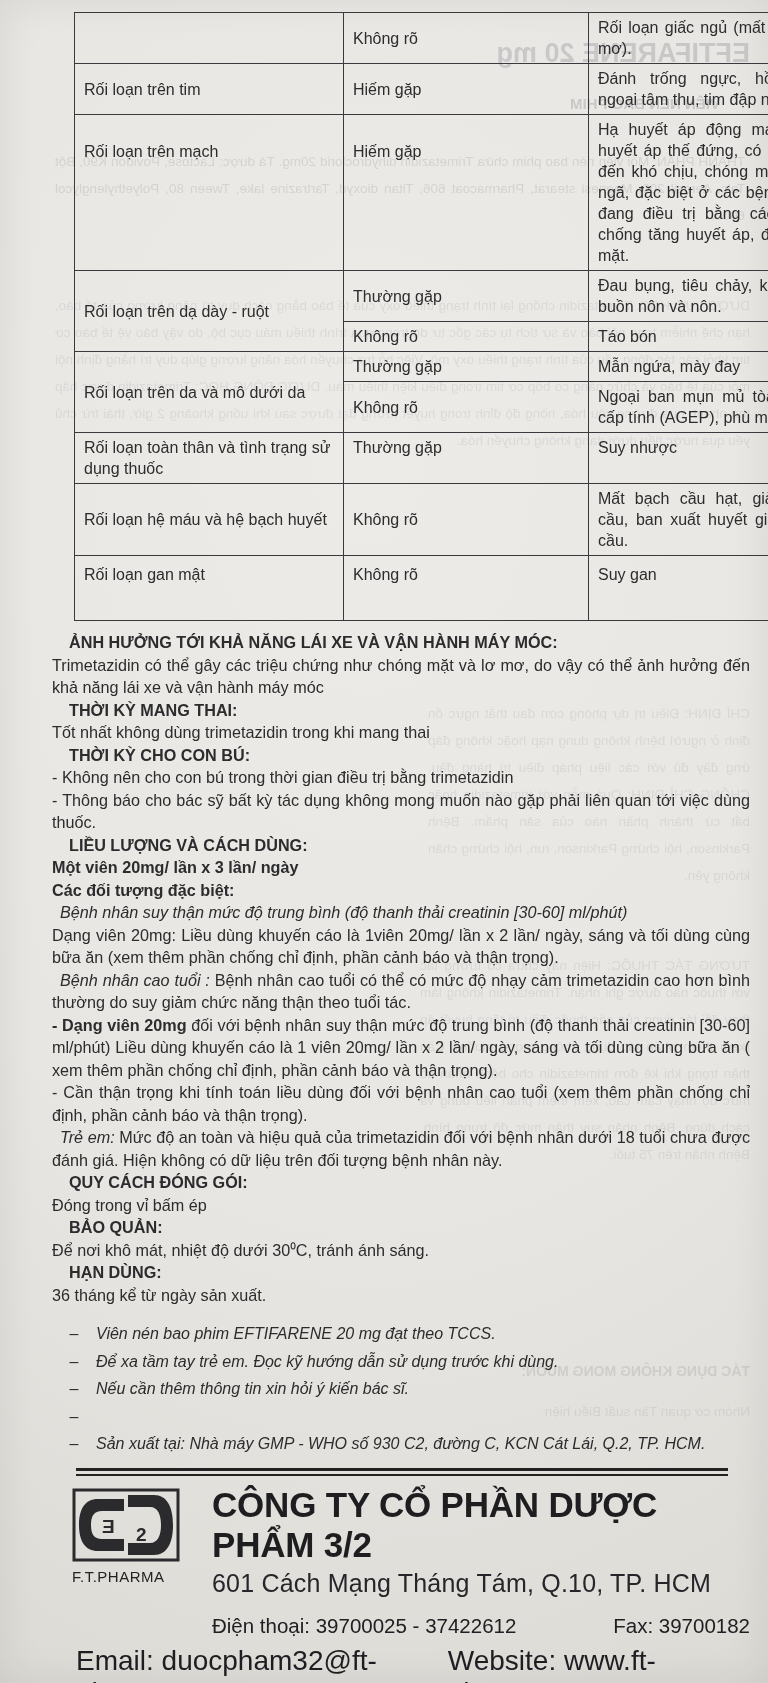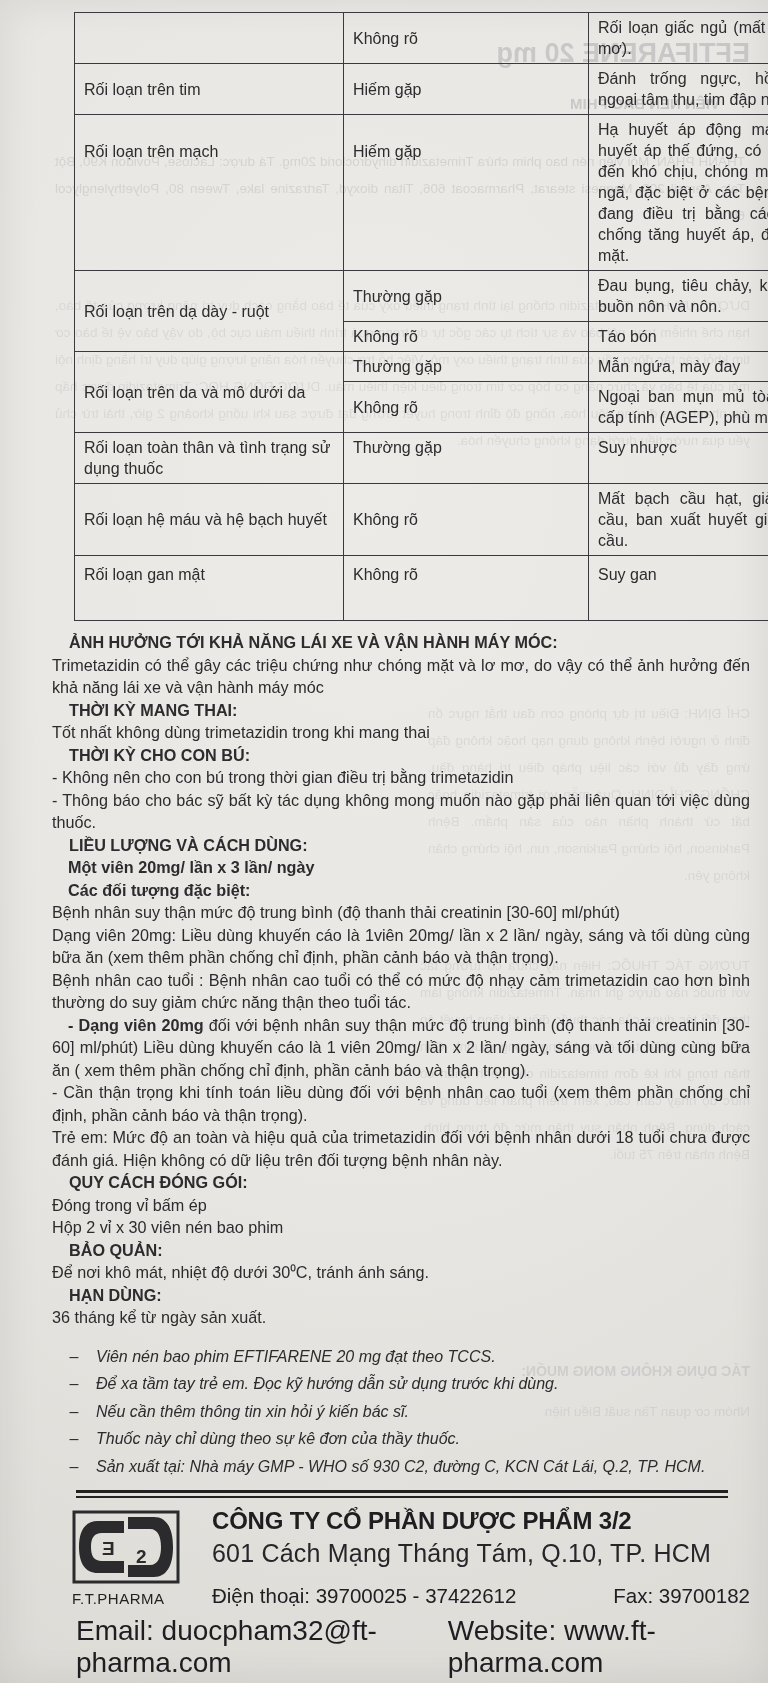--- a/index.html
+++ b/index.html
@@ -29,37 +29,37 @@
   td.c-system{width:250px;}
   td.c-freq{width:226px;}
   td.c-effects{width:225px;text-align:justify;vertical-align:top;}
   tr.row-vasc td.c-system, tr.row-vasc td.c-freq{vertical-align:top;padding-top:26px;}
   tr.row-last td{height:52px;vertical-align:top;padding-top:8px;}
   tr.row-asthenia td{vertical-align:top;}
 
   .textblock{padding:10px 18px 0 20px;font-size:16.2px;line-height:22.5px;}
   .h{font-weight:bold;margin-left:17px;}
   .p{text-align:justify;}
-  .it{}
-  .b{font-weight:bold;margin-left:16px;}
+  .it{font-style:italic;margin-left:8px;}
+  .b{font-weight:bold;}
 
   .notes{padding:14px 18px 0 20px;font-size:16px;line-height:27.5px;font-style:italic;text-align:center;}
   .note-row{display:flex;}
   .note-dash{width:44px;flex:0 0 44px;text-align:center;font-style:normal;}
   .note-dash::before{content:"–";}
 
   .rule-double{
     margin:10px 0 0 44px;width:652px;height:3px;
     border-top:3px solid #222;border-bottom:2px solid #222;
   }
   
   .footer{position:relative;margin-top:7px;padding:2px 18px 0 40px;}
   .logo-box{position:absolute;left:40px;top:4px;width:112px;}
   .logo-caption{font-size:15px;letter-spacing:.5px;color:#222;margin-top:1px;}
-  .company-line{margin-left:140px;font-size:24px;font-weight:bold;letter-spacing:-0.2px;color:#1e1e20;}
+  .company-line{margin-left:140px;font-size:35px;font-weight:bold;letter-spacing:-0.2px;color:#1e1e20;}
   .address-line{margin-left:140px;font-size:25px;color:#26262a;margin-top:4px;letter-spacing:.2px;}
   .phone-row{display:flex;justify-content:space-between;margin-left:140px;font-size:20.5px;margin-top:16px;color:#202024;}
   .email-row{display:flex;justify-content:space-between;margin:7px 6px 0 4px;font-size:28px;color:#1e1e22;}
 </style>
 </head>
 <body>
 
 <div class="page">
 
   <div class="ghost-layer">
@@ -144,21 +144,20 @@
       <div class="b">Các đối tượng đặc biệt:</div>
       <div class="it">Bệnh nhân suy thận mức độ trung bình (độ thanh thải creatinin [30-60] ml/phút)</div>
       <div class="p">Dạng viên 20mg: Liều dùng khuyến cáo là 1viên 20mg/ lần x 2 lần/ ngày, sáng và tối dùng cùng bữa ăn (xem thêm phần chống chỉ định, phần cảnh báo và thận trọng).</div>
       <div class="p"><span class="it">Bệnh nhân cao tuổi :</span><span> Bệnh nhân cao tuổi  có thể có mức độ nhạy cảm trimetazidin cao hơn bình thường do suy giảm chức năng thận theo tuổi tác.</span></div>
       <div class="p"><span class="b">- Dạng viên 20mg</span><span> đối với bệnh nhân suy thận mức độ trung bình (độ thanh thải creatinin [30-60] ml/phút) Liều dùng khuyến cáo là 1 viên 20mg/ lần x 2 lần/ ngày, sáng và tối dùng cùng bữa ăn ( xem thêm phần chống chỉ định, phần cảnh báo và thận trọng).</span></div>
       <div class="p">- Cần thận trọng khi tính toán liều dùng đối với bệnh nhân cao tuổi (xem thêm phần chống chỉ định, phần cảnh báo và thận trọng).</div>
       <div class="p"><span class="it">Trẻ em:</span><span> Mức độ an toàn và hiệu quả của trimetazidin đối với bệnh nhân dưới 18 tuổi chưa được đánh giá. Hiện không có dữ liệu trên đối tượng bệnh nhân này.</span></div>
 
       <div class="h">QUY CÁCH  ĐÓNG GÓI:</div>
       <div class="p">Đóng trong vỉ bấm ép</div>
-      <div class="p">Hộp 2 vỉ x 30 viên nén bao phim</div>
 
       <div class="h">BẢO QUẢN:</div>
       <div class="p">Để nơi khô mát, nhiệt độ dưới 30⁰C, tránh ánh sáng.</div>
 
       <div class="h">HẠN DÙNG:</div>
       <div class="p">36 tháng kể từ ngày sản xuất.</div>
     </div>
 
     <div class="notes">
       <div class="note-row">
@@ -168,21 +167,20 @@
       <div class="note-row">
           <span class="note-dash"></span>
           <span>Để xa tầm tay trẻ em. Đọc kỹ hướng dẫn sử dụng trước khi dùng.</span>
         </div>
       <div class="note-row">
           <span class="note-dash"></span>
           <span>Nếu cần thêm thông tin xin hỏi ý kiến bác sĩ.</span>
         </div>
       <div class="note-row">
           <span class="note-dash"></span>
-          <span>Thuốc này chỉ dùng theo sự kê đơn của thầy thuốc.</span>
         </div>
       <div class="note-row">
           <span class="note-dash"></span>
           <span>Sản xuất tại: Nhà máy GMP - WHO số 930 C2, đường C, KCN Cát Lái, Q.2, TP. HCM.</span>
         </div>
     </div>
 
     <div class="rule-double"></div>
 
     <div class="footer">

